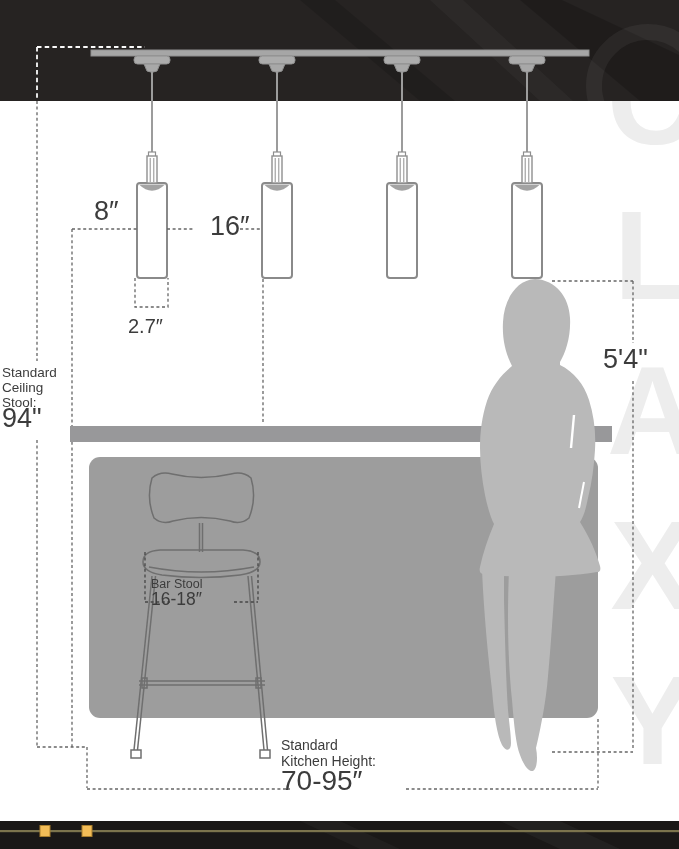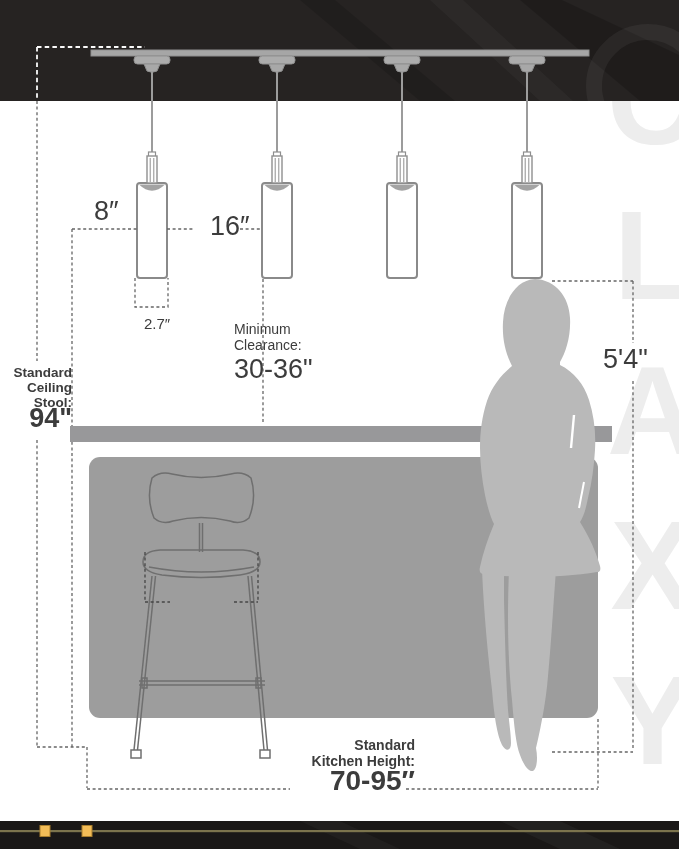--- a/index.html
+++ b/index.html
@@ -11,24 +11,24 @@
   .watermark{
     position:absolute;right:-36px;top:30px;z-index:1;
     writing-mode:vertical-rl;text-orientation:upright;
     font-family:"Liberation Sans",sans-serif;font-weight:bold;
     font-size:126px;letter-spacing:14px;line-height:1;
     color:var(--watermark,#ededed);user-select:none;
   }
   .lbl{position:absolute;z-index:3;color:var(--text,#3c3c3c);}
   .num{font-size:27px;}
   .small{font-size:14px;line-height:16px;}
-  .center{text-align:right;font-weight:bold;}
+  .center{text-align:left;}
   #dim8{left:94px;top:196px;}
   #dim16{left:194px;top:211px;margin-left:16px;}
-  #dim27{left:144px;top:315px;font-size:15px;}
+  #dim27{left:128px;top:315px;font-size:20px;}
   #clearance{left:234px;top:321px;width:120px;}
   #clearance .num{margin-top:1px;}
   #ceiling{left:2px;top:365px;width:70px;font-size:13.5px;line-height:15px;}
   #ceiling .num{margin-top:1px;}
   #h54{left:603px;top:344px;}
   #stoolLbl{left:151px;top:577px;width:100px;font-size:12.5px;line-height:14px;}
   #stoolLbl .val{font-size:17.5px;margin-top:1px;}
   #islandLbl{left:281px;top:738px;width:134px;font-size:14px;line-height:15.5px;}
   #islandLbl .num{font-size:28px;margin-top:4px;}
 </style>
@@ -206,35 +206,34 @@
       <rect x="0" y="830" width="679" height="2.2" fill="var(--gold_line,#7c744d)"></rect>
       <rect x="40" y="825.5" width="10" height="11" fill="var(--gold,#f2bc57)" stroke="var(--gold_dark,#a87d2c)"></rect>
       <rect x="82" y="825.5" width="10" height="11" fill="var(--gold,#f2bc57)" stroke="var(--gold_dark,#a87d2c)"></rect>
     </g>
   </svg>
 
   <div id="dim8" class="lbl num">8″</div>
   <div id="dim16" class="lbl num">16″</div>
   <div id="dim27" class="lbl">2.7″</div>
 
-  <div id="clearance" class="lbl">
-    <div class="small">Minimum</div>
-    <div class="small">Clearance:</div>
-    <div class="num">30-36"</div>
-  </div>
 
   <div id="ceiling" class="lbl center">
     <div>Standard</div>
     <div>Ceiling</div>
     <div>Stool:</div>
     <div class="num">94"</div>
   </div>
 
   <div id="h54" class="lbl num">5'4"</div>
 
+  <div id="stoolLbl" class="lbl center">
+    <div>Bar Stool</div>
+    <div class="val">16-18″</div>
+  </div>
 
   <div id="islandLbl" class="lbl center">
     <div>Standard</div>
     <div>Kitchen Height:</div>
     <div class="num">70-95″</div>
   </div>
 
 </div>
 
 </body></html>

